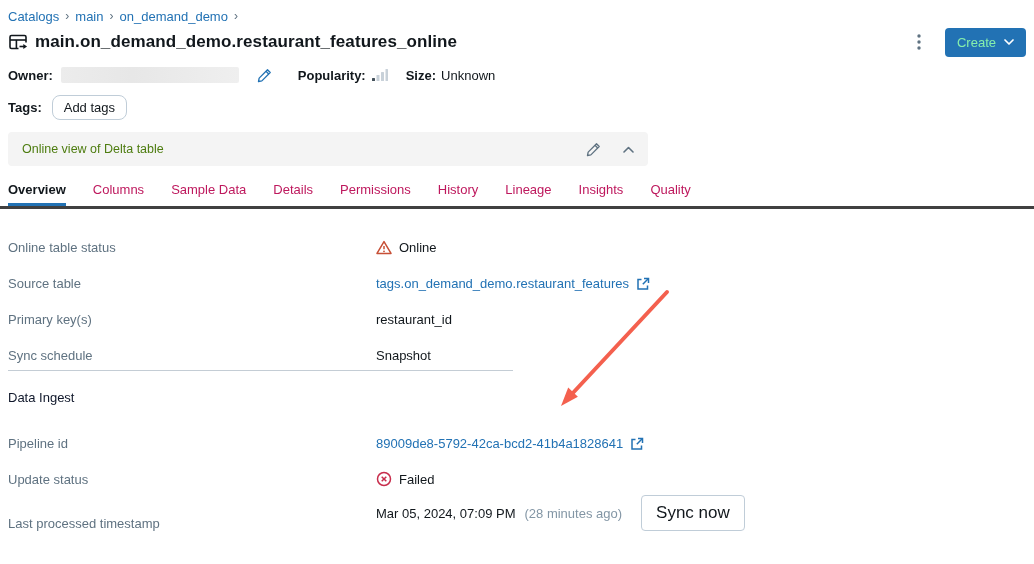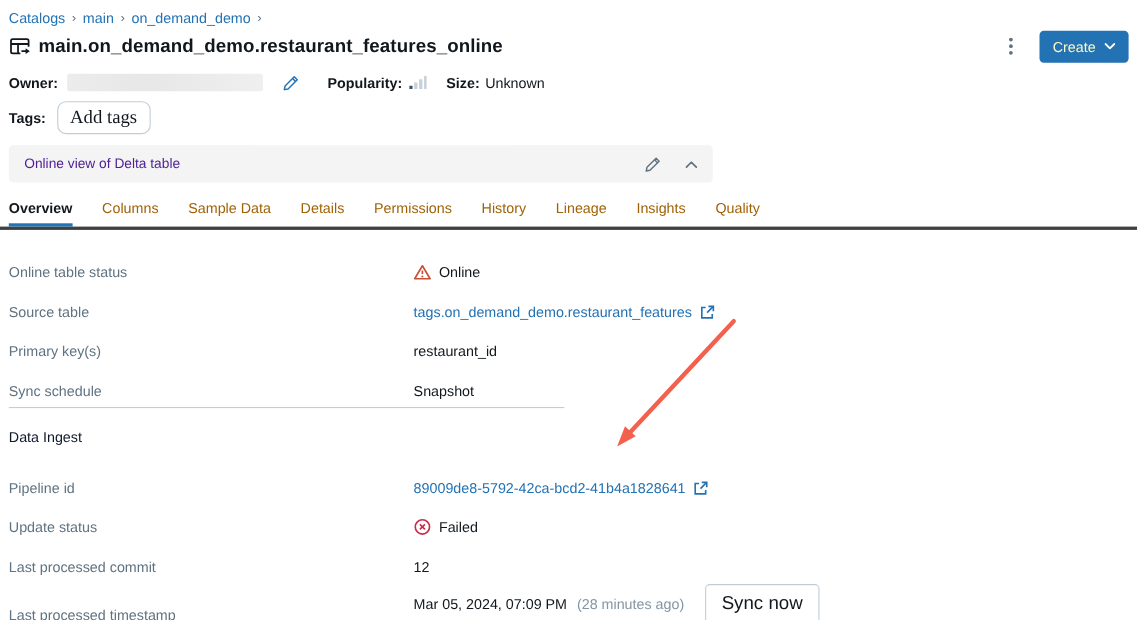--- a/index.html
+++ b/index.html
@@ -19,55 +19,55 @@
   .breadcrumb a { color:#2272B4; text-decoration:none; cursor:pointer; }
   .crumb-sep { color:#5F7281; font-size:12px; }
 
   
   .title-row { display:flex; align-items:center; margin-top:4px; height:28px; }
   .title-icon { flex:0 0 auto; margin-right:7px; display:flex; }
   .page-title { font-size:17px; font-weight:bold; letter-spacing:.1px; }
   .title-spacer { flex:1; }
   .kebab { width:24px; height:24px; display:flex; align-items:center; justify-content:center; margin-right:14px; cursor:pointer; }
   .btn-primary {
-    background:#2272B4; color:#fef9c3; border:none; border-radius:4px;
+    background:#2272B4; color:#86efac; border:none; border-radius:4px;
     font-size:13px; padding:7px 12px; display:flex; align-items:center; gap:8px;
     cursor:pointer; font-family:inherit;
   }
 
   
   .meta-row { display:flex; align-items:center; margin-top:10px; height:18px; }
   .meta-label { font-weight:bold;text-align:right; }
   .owner-blur { width:178px; height:16px; margin-left:8px; border-radius:2px;
     background:linear-gradient(90deg,#ECECEC, #E7E7E7 40%, #EFEFEF); }
   .meta-row .edit-pencil { margin-left:18px; display:flex; cursor:pointer; }
   .pop-label { margin-left:26px; }
   .pop-icon { margin-left:6px; display:flex; align-items:flex-end; gap:1px; height:12px; }
   .size-label { margin-left:18px; }
   .size-value { margin-left:5px; color:#11171C; }
 
   
   .tags-row { display:flex; align-items:center; margin-top:10px; height:26px; }
   .tag-btn {
     margin-left:10px; background:#fff; border:1px solid #C0CDD8; border-radius:8px;
-    padding:4px 11px; font-size:17px; color:#11171C; cursor:pointer; font-family:Liberation Serif, serif;
+    padding:4px 11px; font-size:13px; color:#11171C; cursor:pointer; font-family:Liberation Sans, sans-serif;
   }
 
   
   .desc-bar {
     margin-top:12px; width:640px; height:34px; background:#F4F4F4; border-radius:4px;
-    display:flex; align-items:center; padding:0 14px; color:#4c1d95; font-size:12.5px;
+    display:flex; align-items:center; padding:0 14px; color:#4d7c0f; font-size:12.5px;
   }
   .desc-text { flex:1; }
   .desc-actions { display:flex; align-items:center; gap:22px; }
   .desc-actions .icon-btn { display:flex; cursor:pointer; }
 
   
   .tabs { display:flex; margin:10px -8px 0 -8px; padding:0 8px; border-bottom:3px solid #404040; }
-  .tab { color:#a16207; padding:6px 0 9px 0; margin-right:27px; cursor:pointer; font-size:13px; }
+  .tab { color:#be185d; padding:6px 0 9px 0; margin-right:27px; cursor:pointer; font-size:13px; }
   .tab.active { color:#11171C; font-weight:bold; border-bottom:3px solid #2272B4; padding-bottom:6px; }
 
   
   .rows { margin-top:10px; }
   .row { display:flex; align-items:flex-end; height:36px; }
   .row-label { width:368px; flex:0 0 368px; color:#5F7281; }
   .row-value { display:flex; align-items:center; gap:7px; color:#11171C; }
   .row-value a { color:#2272B4; text-decoration:none; cursor:pointer; }
   .divider { width:505px; border-top:1px solid #C4CDD5; margin:7px 0 8px 0; }
   .section-row { height:36px; display:flex; align-items:center; }
@@ -243,26 +243,20 @@
       <span class="row-value">
         <svg width="16" height="16" viewBox="0 0 16 16">
           <circle cx="8" cy="8" r="6.5" fill="none" stroke="#C82D4C" stroke-width="1.5"></circle>
           <line x1="5.7" y1="5.7" x2="10.3" y2="10.3" stroke="#C82D4C" stroke-width="1.5"></line>
           <line x1="10.3" y1="5.7" x2="5.7" y2="10.3" stroke="#C82D4C" stroke-width="1.5"></line>
         </svg>
         <span>Failed</span>
       </span>
     </div>
 
-    <div class="row">
-      <span class="row-label">Last processed commit</span>
-      <span class="row-value">
-        <span>12</span>
-      </span>
-    </div>
 
     <div class="row ts-row">
       <span class="row-label">Last processed timestamp</span>
       <span class="row-value">
         <span>Mar 05, 2024, 07:09 PM</span>
         <span class="ts-rel">(28 minutes ago)</span>
         <button class="btn-secondary">Sync now</button>
       </span>
     </div>
 

